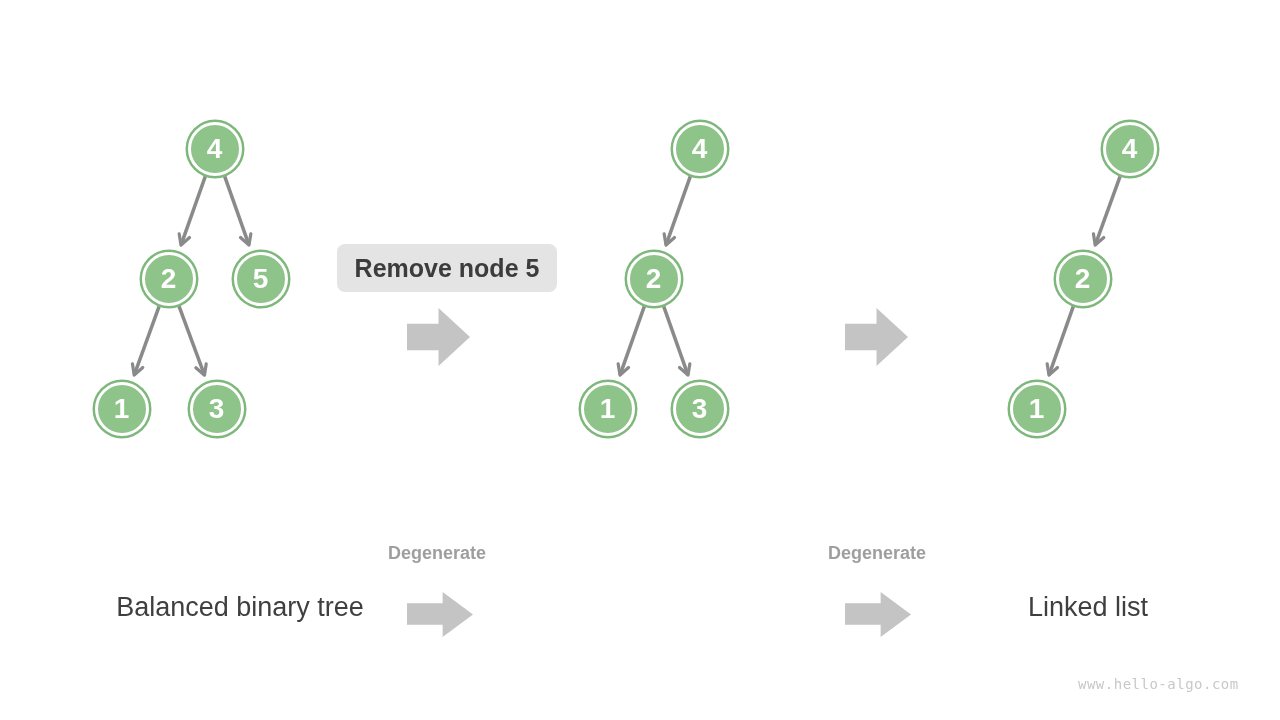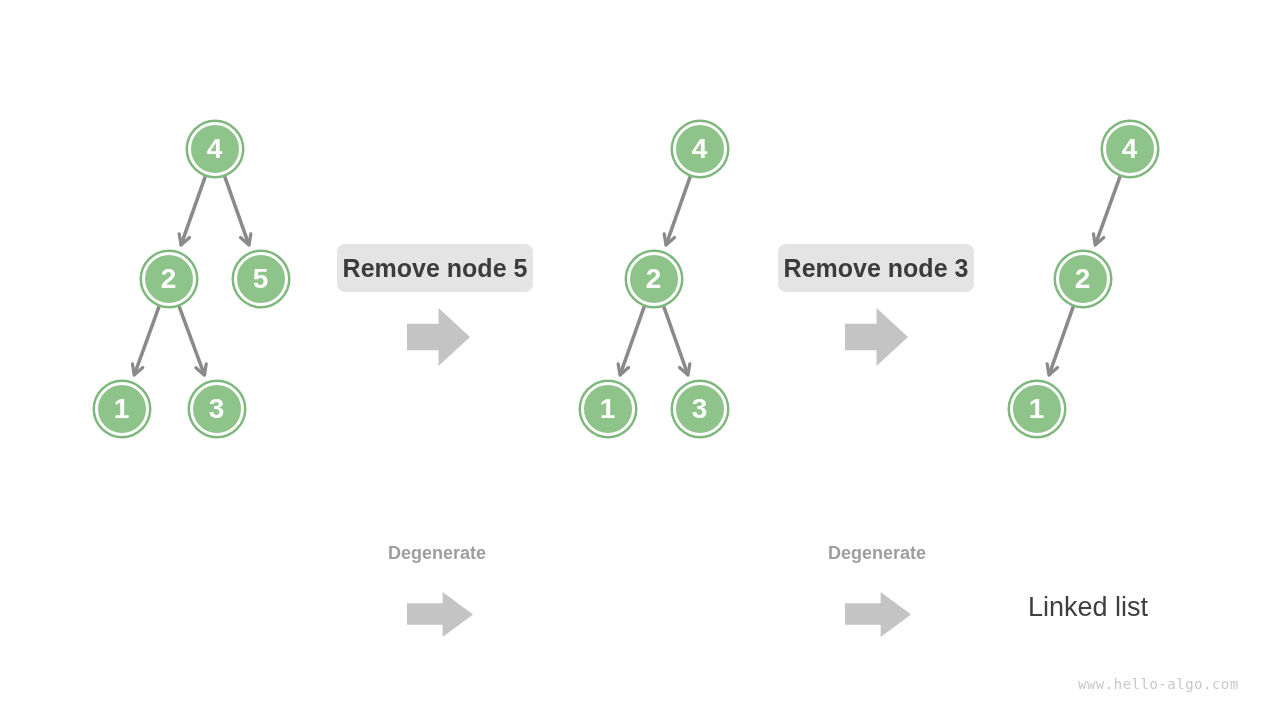--- a/index.html
+++ b/index.html
@@ -25,21 +25,21 @@
     position:absolute;
     width:48px;height:48px;box-sizing:content-box;
     border-radius:50%;
     background:var(--node-fill);
     border:3.5px solid #ffffff;
     box-shadow:0 0 0 2.5px var(--node-ring);
     display:flex;align-items:center;justify-content:center;
     color:#ffffff;font-size:28px;font-weight:bold;
   }
   .op-box{
-    position:absolute;height:48px;width:196px;
+    position:absolute;height:48px;width:220px;
     background:var(--label-box);
     border-radius:8px;
     display:flex;align-items:center;justify-content:center;
     font-weight:bold;font-size:25px;color:var(--label-text);
   }
   .block-arrow{position:absolute;background:var(--arrow);}
   .arrow-mid{
     width:63px;height:58px;
     clip-path:polygon(0 27%,50% 27%,50% 0,100% 50%,50% 100%,50% 73%,0 73%);
   }
@@ -96,26 +96,26 @@
       <div class="node" style="left: 580.5px; top: 381.5px;">1</div>
       <div class="node" style="left: 672.5px; top: 381.5px;">3</div>
       <div class="node" style="left: 1102.5px; top: 121.5px;">4</div>
       <div class="node" style="left: 1055.5px; top: 251.5px;">2</div>
       <div class="node" style="left: 1009.5px; top: 381.5px;">1</div>
     </div>
 
   <div class="op-box" style="left:337px;top:244px;">Remove node 5</div>
   <div class="block-arrow arrow-mid" style="left:407px;top:308px;"></div>
 
-  <div class="op-box" style="left:778px;top:244px;">Remove node 3</div>
   <div class="block-arrow arrow-mid" style="left:845px;top:308px;"></div>
 
   <div class="degenerate" style="left:337px;top:540px;">Degenerate</div>
   <div class="degenerate" style="left:777px;top:540px;">Degenerate</div>
 
+  <div class="caption" style="left:90px;top:590px;">Balanced binary tree</div>
   <div class="block-arrow arrow-bottom" style="left:407px;top:592px;"></div>
 
   <div class="block-arrow arrow-bottom" style="left:845px;top:592px;"></div>
 
   <div class="caption" style="left:938px;top:590px;">Linked list</div>
 
   <div class="watermark">www.hello-algo.com</div>
 </div>
 
 </body></html>

